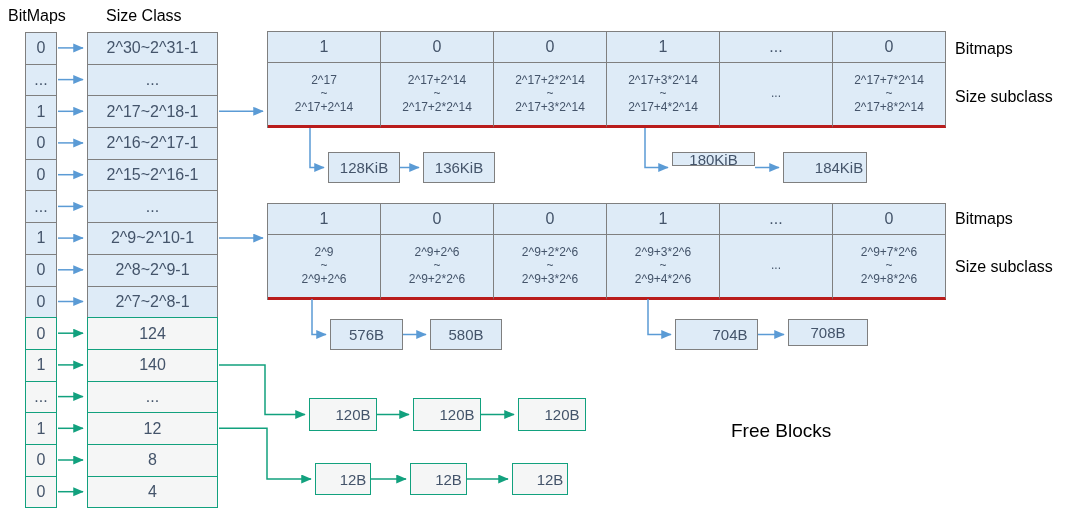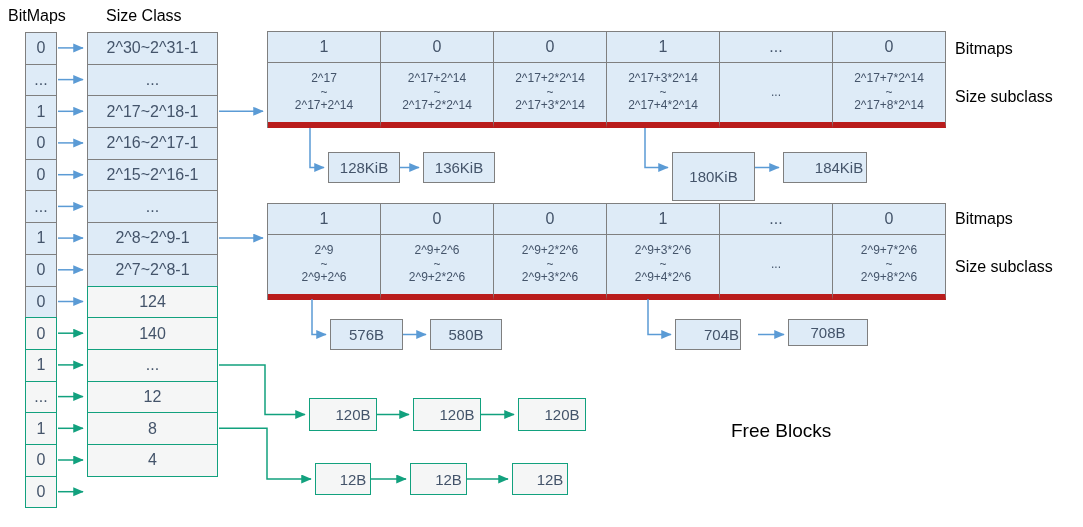--- a/index.html
+++ b/index.html
@@ -25,21 +25,21 @@
   
   .subtable {
     position:absolute; width:679px; display:grid; grid-template-columns:repeat(6,113px);
     border-top:1px solid #7F7F7F; border-left:1px solid #7F7F7F;
   }
   .subtable .hcell {
     height:31px; background:#DEEBF7; border-right:1px solid #7F7F7F; border-bottom:1px solid #7F7F7F;
     display:flex; align-items:center; justify-content:center; font-size:16px;
   }
   .subtable .scell {
-    height:65px; background:#DEEBF7; border-right:1px solid #7F7F7F; border-bottom:6px solid #b91c1c;
+    height:65px; background:#DEEBF7; border-right:1px solid #7F7F7F; border-bottom:3px solid #b91c1c;
     display:flex; flex-direction:column; align-items:center; justify-content:center;
     font-size:12px; line-height:13.5px; text-align:center;
   }
   .side-label { position:absolute; font-size:16px; color:#000; white-space:nowrap; }
 
   
   .bbox, .gbox {
     position:absolute; display:flex; align-items:center; justify-content:center;
     font-size:15px; color:#44546A; white-space:nowrap;
   }
@@ -78,20 +78,21 @@
     <div class="cell green">0</div>
   </div>
 
   <div class="cellcol" style="left:87px; top:32px; width:131px;">
     <div class="cell blue">2^30~2^31-1</div>
     <div class="cell blue">...</div>
     <div class="cell blue">2^17~2^18-1</div>
     <div class="cell blue">2^16~2^17-1</div>
     <div class="cell blue">2^15~2^16-1</div>
     <div class="cell blue">...</div>
+    <div class="cell blue">2^9~2^10-1</div>
     <div class="cell blue">2^8~2^9-1</div>
     <div class="cell blue">2^7~2^8-1</div>
     <div class="cell green">124</div>
     <div class="cell green">140</div>
     <div class="cell green">...</div>
     <div class="cell green">12</div>
     <div class="cell green">8</div>
     <div class="cell green">4</div>
   </div>
 
@@ -172,26 +173,26 @@
       <span>2^9+7*2^6</span>
         <span>~</span>
         <span>2^9+8*2^6</span>
     </div>
   </div>
   <div class="side-label" style="left:955px; top:210px;">Bitmaps</div>
   <div class="side-label" style="left:955px; top:258px;">Size subclass</div>
 
   <div class="bbox" style="left:328px; top:152px; width:72px; height:31px;">128KiB</div>
   <div class="bbox" style="left:423px; top:152px; width:72px; height:31px;">136KiB</div>
-  <div class="bbox" style="left:672px; top:152px; width:83px; height:49px;">180KiB</div>
+  <div class="bbox" style="left:672px; top:152px; width:83px; height:14px;">180KiB</div>
   <div class="bbox" style="left:783px; top:152px; width:84px; height:31px;padding-left:28px;">184KiB</div>
 
   <div class="bbox" style="left:330px; top:319px; width:73px; height:31px;">576B</div>
   <div class="bbox" style="left:430px; top:319px; width:72px; height:31px;">580B</div>
-  <div class="bbox" style="left:675px; top:319px; width:66px; height:31px;padding-left:27px;">704B</div>
+  <div class="bbox" style="left:675px; top:319px; width:83px; height:31px;padding-left:27px;">704B</div>
   <div class="bbox" style="left:788px; top:319px; width:80px; height:27px;">708B</div>
 
   <div class="gbox" style="left:309px; top:398px; width:68px; height:33px;">120B</div>
   <div class="gbox" style="left:413px; top:398px; width:68px; height:33px;">120B</div>
   <div class="gbox" style="left:518px; top:398px; width:68px; height:33px;">120B</div>
   <div class="gbox" style="left:315px; top:463px; width:56px; height:32px;">12B</div>
   <div class="gbox" style="left:410px; top:463px; width:57px; height:32px;">12B</div>
   <div class="gbox" style="left:512px; top:463px; width:56px; height:32px;">12B</div>
 
   <div class="free-blocks-label" style="left:731px; top:420px;">Free Blocks</div>

